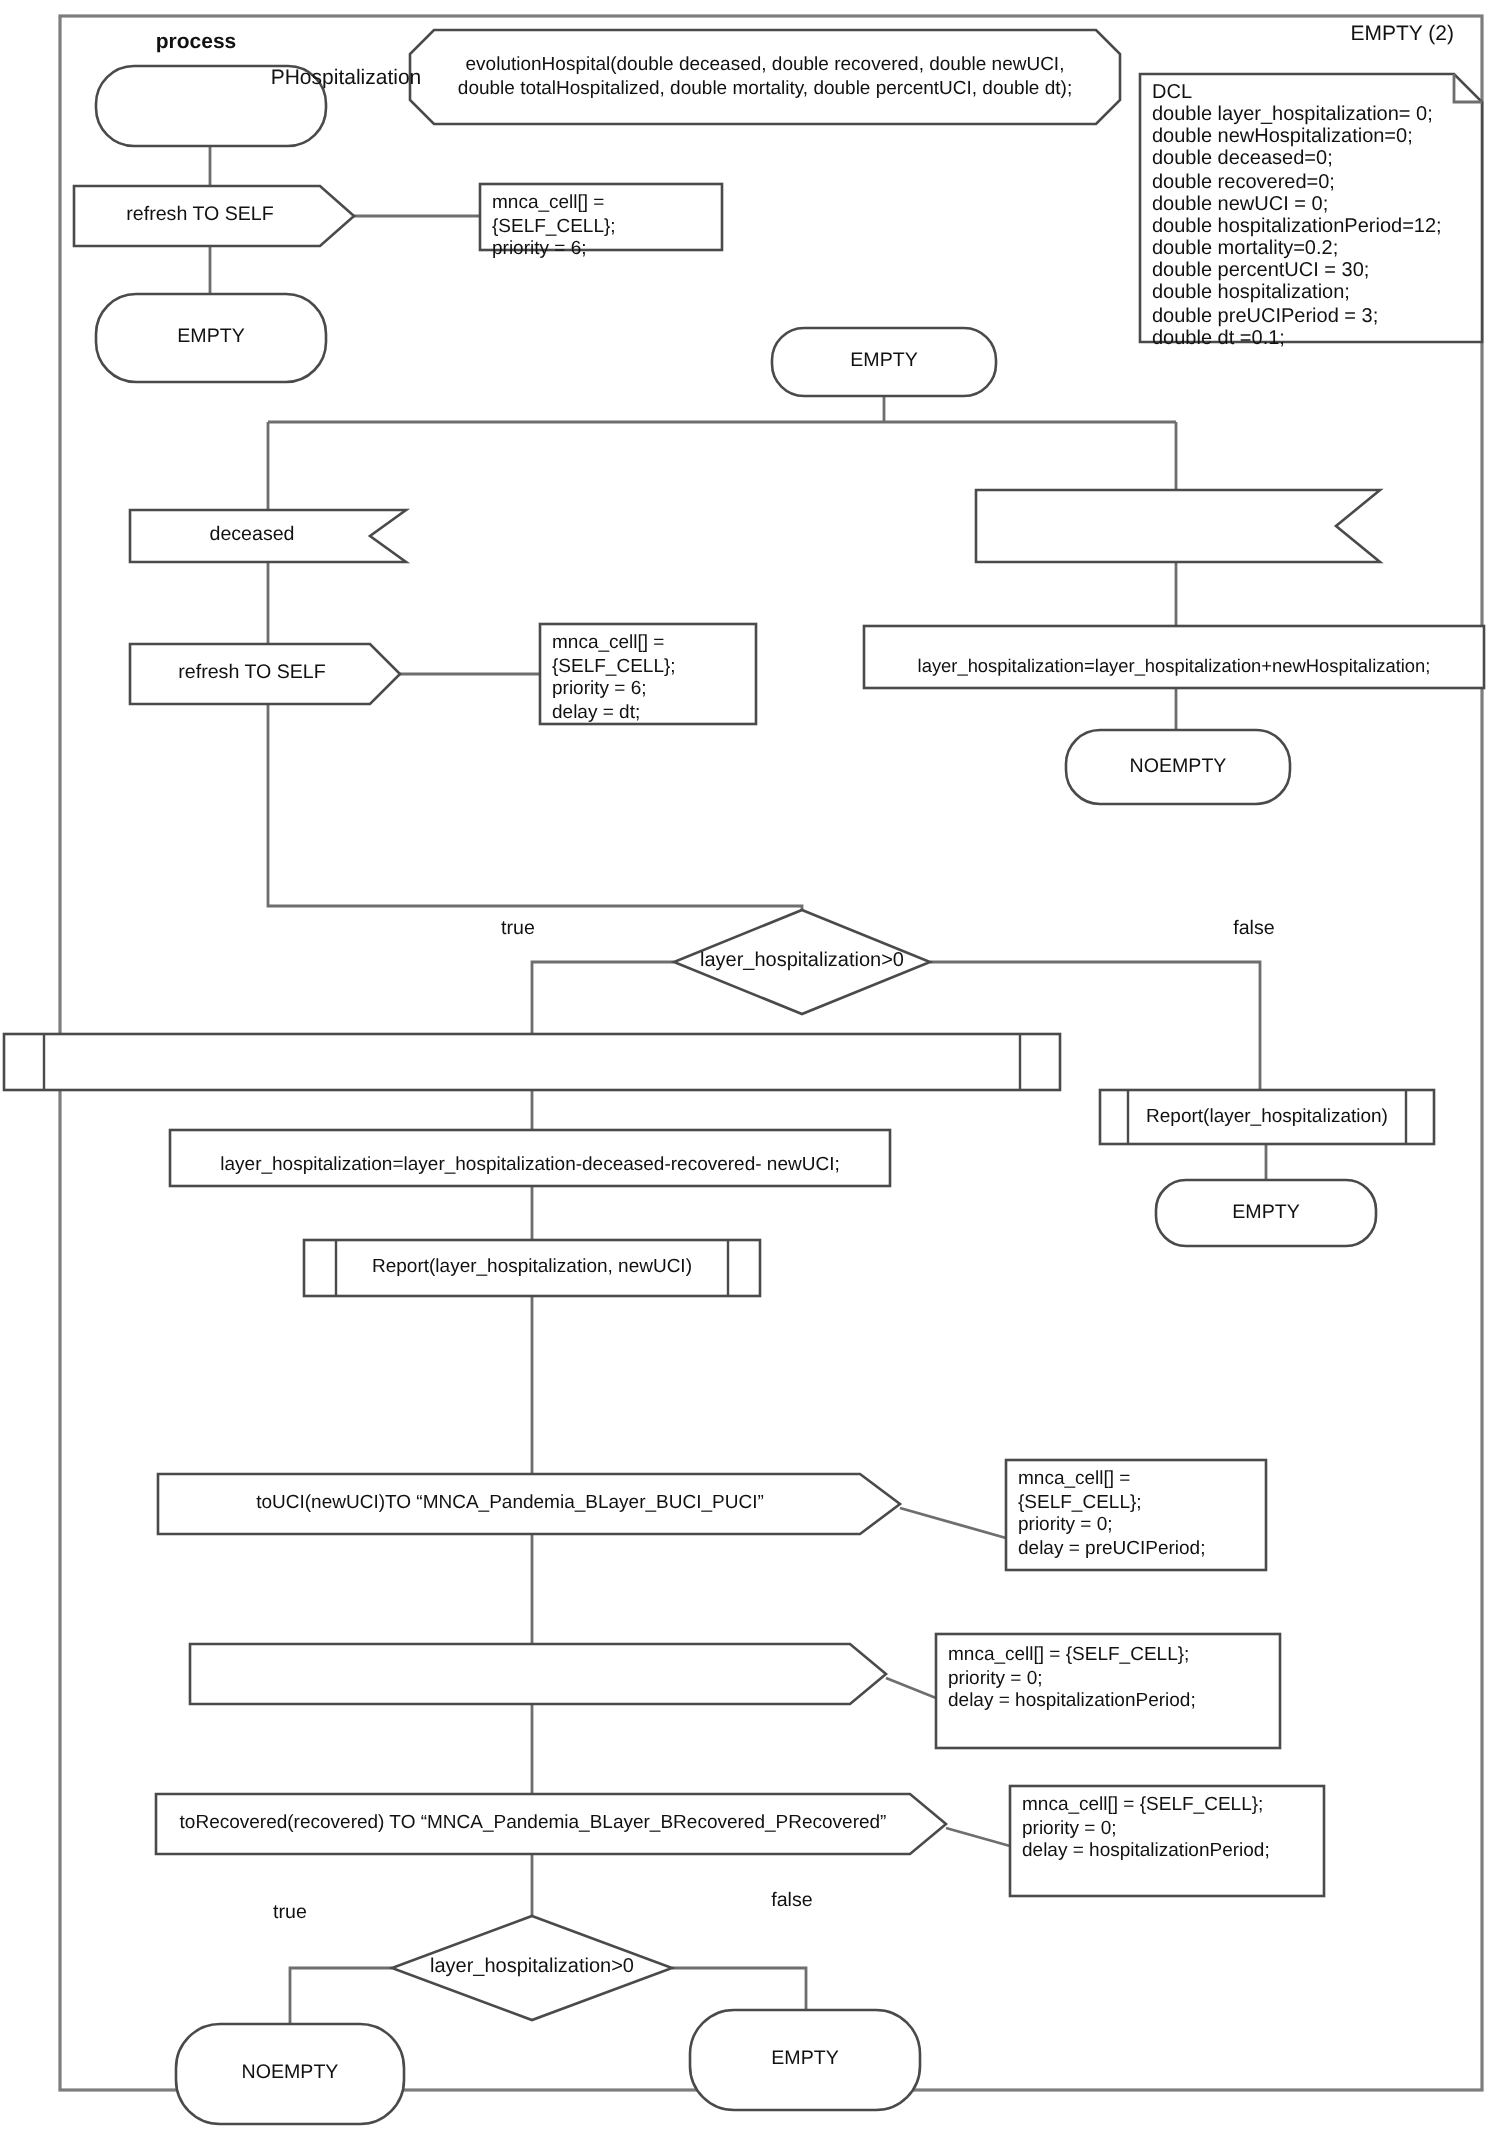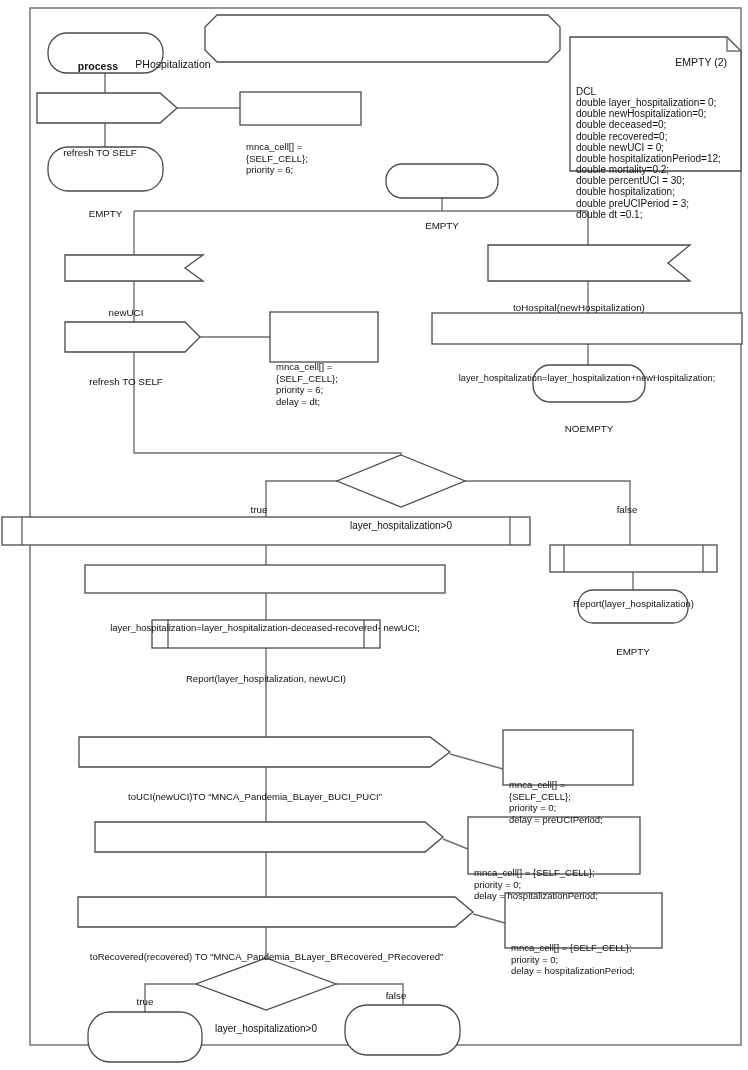--- a/index.html
+++ b/index.html
@@ -3,21 +3,21 @@
 <meta charset="utf-8">
 <style>
   html,body{margin:0;padding:0;background:#fff;}
   .canvas{
     position:relative;width:748px;height:1070px;background:#fff;
     font-family:"Liberation Sans",sans-serif;color:#111;overflow:hidden;
   }
   .canvas svg{position:absolute;left:0;top:0;}
   .txt{
     position:absolute;display:flex;align-items:center;justify-content:center;
-    text-align:center;font-size:9.8px;line-height:1.22;color:#111;margin-top:45px;
+    text-align:center;font-size:9.8px;line-height:1.22;color:#111;
   }
   .ml{white-space:pre-line;}
   .left{justify-content:flex-start;text-align:left;align-items:flex-start;}
   .s93{font-size:10px;}
   .s95{font-size:9.5px;}
   .s92{font-size:9.2px;}
   .hdr{font-size:10.5px;}
   .b{font-weight:bold;}
   .shape{fill:#fff;stroke:#4a4a4a;stroke-width:1.3;}
   .conn{stroke:#6e6e6e;stroke-width:1.4;fill:none;}
@@ -106,45 +106,46 @@
     <polygon class="shape" points="78,897 455,897 473,912 455,927 78,927"></polygon>
     <rect class="shape" x="505" y="893" width="157" height="55"></rect>
 
     <polygon class="shape" points="266,958 336,984 266,1010 196,984"></polygon>
 
     <rect class="shape" x="88" y="1012" width="114" height="50" rx="22"></rect>
     <rect class="shape" x="345" y="1005" width="115" height="50" rx="22"></rect>
   </svg>
 
   <div class="txt hdr b" style="left:73px;top:14px;width:50px;height:14px;">process</div>
-  <div class="txt hdr" style="left:118px;top:12px;width:110px;height:14px;">PHospitalization</div>
+  <div class="txt hdr" style="left:118px;top:32px;width:110px;height:14px;">PHospitalization</div>
   <div class="txt hdr" style="left:615px;top:10px;width:112px;height:14px;justify-content:flex-end;text-align:left;">EMPTY (2)</div>
 
+  <div class="txt ml s95" style="left:209px;top:19px;width:347px;height:40px;">evolutionHospital(double deceased, double recovered, double newUCI,
+double totalHospitalized, double mortality, double percentUCI, double dt);</div>
 
   <div class="txt ml s93 left" style="left:576px;top:41px;width:160px;height:128px;line-height:11.15px;">DCL
 double layer_hospitalization= 0;
 double newHospitalization=0;
 double deceased=0;
 double recovered=0;
 double newUCI = 0;
 double hospitalizationPeriod=12;
 double mortality=0.2;
 double percentUCI = 30;
 double hospitalization;
 double preUCIPeriod = 3;
 double dt =0.1;</div>
 
   <div class="txt" style="left:37px;top:93px;width:126px;height:30px;">refresh TO SELF</div>
   <div class="txt ml s95 left" style="left:246px;top:96px;width:112px;height:28px;">mnca_cell[] = {SELF_CELL};
 priority = 6;</div>
   <div class="txt" style="left:48px;top:147px;width:115px;height:44px;">EMPTY</div>
 
   <div class="txt" style="left:386px;top:164px;width:112px;height:34px;">EMPTY</div>
-  <div class="txt" style="left:65px;top:255px;width:122px;height:26px;">newUCI</div>
-  <div class="txt" style="left:488px;top:245px;width:182px;height:36px;">toHospital(newHospitalization)</div>
+  <div class="txt" style="left:65px;top:255px;width:122px;height:26px;">deceased</div>
   <div class="txt" style="left:65px;top:322px;width:122px;height:30px;">refresh TO SELF</div>
   <div class="txt ml s95 left" style="left:276px;top:316px;width:100px;height:42px;">mnca_cell[] = {SELF_CELL};
 priority = 6;
 delay = dt;</div>
   <div class="txt s92" style="left:434px;top:313px;width:306px;height:42px;">layer_hospitalization=layer_hospitalization+newHospitalization;</div>
   <div class="txt" style="left:533px;top:365px;width:112px;height:37px;">NOEMPTY</div>
 
   <div class="txt s93" style="left:335px;top:455px;width:132px;height:52px;">layer_hospitalization&gt;0</div>
   <div class="txt" style="left:238px;top:458px;width:42px;height:13px;">true</div>
   <div class="txt" style="left:606px;top:458px;width:42px;height:13px;">false</div>

